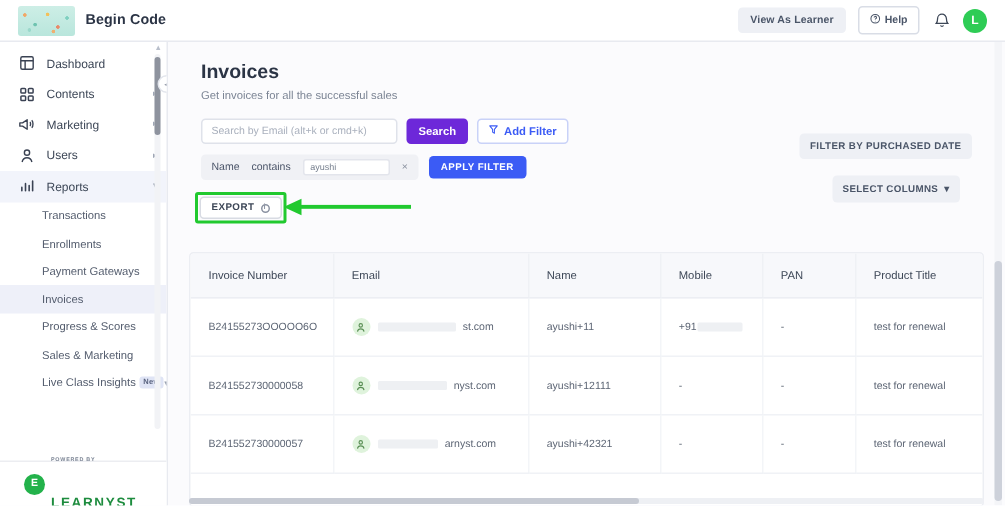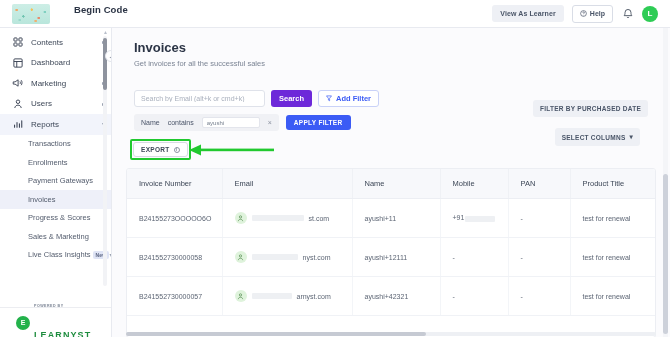--- a/index.html
+++ b/index.html
@@ -10,21 +10,21 @@
     overflow: hidden;
   }
   .app { position: relative; width: 670px; height: 337px; background:#fff; }
 
   
   .topbar {
     position: absolute; top:0; left:0; width:670px; height:28px;
     background:#ffffff; border-bottom:1px solid #e8eaf0;
     display:flex; align-items:center; z-index: 30;
   }
-  .brand { display:flex; align-items:flex-start; gap:24px; padding-left:12px; }
+  .brand { display:flex; align-items:center; gap:7px; padding-left:12px; }
   .brand-logo {
     width:38px; height:20px; border-radius:2px;
     background:#bfe8df;
     background-image:
       radial-gradient(circle at 12% 30%, #f0a868 1px, transparent 1.4px),
       radial-gradient(circle at 30% 62%, #6fc3b0 1px, transparent 1.4px),
       radial-gradient(circle at 52% 28%, #f3c05a 1px, transparent 1.4px),
       radial-gradient(circle at 70% 70%, #e98a6a 1px, transparent 1.4px),
       radial-gradient(circle at 86% 40%, #7fd0c0 1px, transparent 1.4px),
       radial-gradient(circle at 20% 80%, #9ad8cb 1px, transparent 1.4px),
@@ -109,21 +109,21 @@
 
   
   .main {
     position:absolute; top:28px; left:112px; width:558px; height:309px;
     background:#fbfbfd; overflow:hidden;
   }
   .page-head { padding:12px 0 0 22px; }
   .page-title { font-size:13px; font-weight:bold; color:#2b3445; }
   .page-sub { font-size:7.5px; color:#7b8494; margin-top:4px; }
 
-  .controls { position:relative; margin-top:22px; padding-left:22px; }
+  .controls { position:relative; margin-top:11px; padding-left:22px; }
   .row-search { display:flex; align-items:center; gap:6px; }
   .search-input {
     width:131px; height:17px; border:1px solid #dfe2ea; border-radius:3px;
     background:#fff; font-size:7px; color:#a9b0bd; padding:0 6px;
     font-family:"Liberation Sans", sans-serif;
   }
   .search-input::placeholder { color:#a9b0bd; }
   .btn-search {
     background:#6d28d9; color:#fff; font-size:7.5px; font-weight:bold;
     height:17px; padding:0 8px; border:none; border-radius:3px;
@@ -267,40 +267,40 @@
       </span>
       <div class="avatar">L</div>
     </div>
   </div>
 
   <div class="sidebar">
     <div class="sidebar-scroll">
 
       <div class="nav-item">
         <span class="nav-icon">
+          <svg width="10" height="10" viewBox="0 0 16 16" fill="none" stroke="#3a4253" stroke-width="1.5">
+            <rect x="1.4" y="1.4" width="13.2" height="13.2" rx="1.6"></rect>
+              <path d="M1.4 5.6h13.2M6 5.6v9"></path>
+          </svg>
+        </span>
+        <span class="nav-label">Dashboard</span>
+        <span class="nav-caret"></span>
+      </div>
+
+      <div class="nav-item">
+        <span class="nav-icon">
           <svg width="10" height="10" viewBox="0 0 16 16" fill="none" stroke="#3a4253" stroke-width="1.6">
             <rect x="1.5" y="1.5" width="5" height="5" rx="1"></rect>
               <rect x="9.5" y="1.5" width="5" height="5" rx="1"></rect>
             <rect x="1.5" y="9.5" width="5" height="5" rx="1"></rect>
               <rect x="9.5" y="9.5" width="5" height="5" rx="1"></rect>
           </svg>
         </span>
         <span class="nav-label">Contents</span>
         <span class="nav-caret">▸</span>
-      </div>
-
-      <div class="nav-item">
-        <span class="nav-icon">
-          <svg width="10" height="10" viewBox="0 0 16 16" fill="none" stroke="#3a4253" stroke-width="1.5">
-            <rect x="1.4" y="1.4" width="13.2" height="13.2" rx="1.6"></rect>
-              <path d="M1.4 5.6h13.2M6 5.6v9"></path>
-          </svg>
-        </span>
-        <span class="nav-label">Dashboard</span>
-        <span class="nav-caret"></span>
       </div>
 
 
       <div class="nav-item">
         <span class="nav-icon">
           <svg width="11" height="10" viewBox="0 0 18 16" fill="none" stroke="#3a4253" stroke-width="1.5">
             <path d="M2 6.2h3l5-3.4v10.4l-5-3.4H2z" stroke-linejoin="round"></path>
             <path d="M13 5.4c1 .9 1 3.3 0 4.2M15 3.4c1.8 1.7 1.8 6.5 0 8.2"></path>
           </svg>
         </span>

